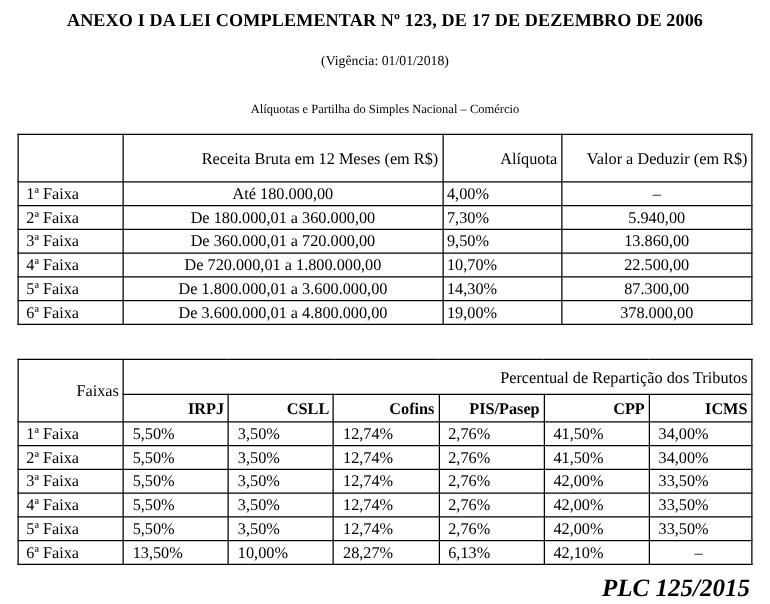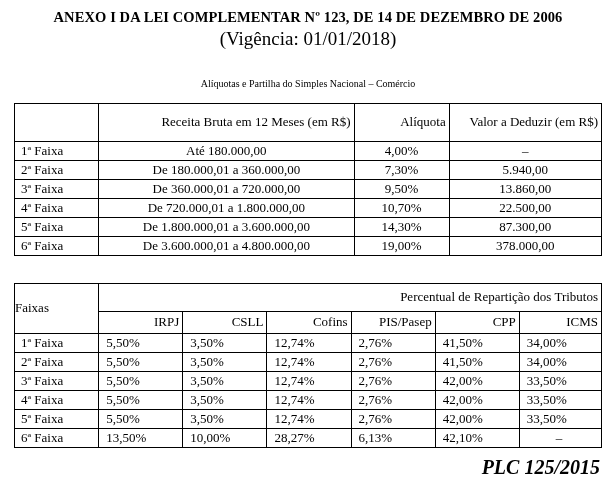--- a/index.html
+++ b/index.html
@@ -24,23 +24,23 @@
   }
   .doc-title {
     text-align: center;
     font-weight: bold;
     font-size: 14.5px;
     letter-spacing: 0.1px;
     line-height: 1.25;
   }
   .doc-subtitle {
     text-align: center;
-    font-size: 19px;
+    font-size: 11px;
     line-height: 1.3;
-    margin-top: 1px;
+    margin-top: 16px;
   }
   .section-title {
     text-align: center;
     font-size: 10px;
     margin-top: 26px;
     margin-bottom: 14px;
   }
   table {
     border-collapse: collapse;
     width: 100%;
@@ -62,21 +62,21 @@
     font-size: 13px;
   }
   .t1 td.faixa {
     text-align: left;
     padding-left: 6px;
   }
   .t1 td.receita {
     text-align: center;
   }
   .t1 td.aliq {
-    text-align: center;
+    text-align: left;
   }
   .t1 td.deduzir {
     text-align: center;
   }
   .t2 {
     margin-top: 27px;
   }
   .t2 td {
     text-align: right;
     vertical-align: middle;
@@ -87,45 +87,46 @@
   }
   .t2 td.tribval {
     text-align: left;
     padding-left: 7px;
   }
   .t2 .hdr-top td {
     height: 28px;
   }
   .t2 .hdr-sub td {
     height: 22px;
+    font-weight: bold;
   }
   .t2 .faixas-head {
     vertical-align: middle;
-    text-align: left;
+    text-align: right;
     padding-left: 0 !important;
   }
   .footer {
     text-align: right;
     font-weight: bold;
     font-style: italic;
     font-size: 20px;
     margin-top: 8px;
     padding-right: 2px;
   }
   .dash {
     text-align: center !important;
     padding-left: 0 !important;
   }
 </style>
 </head>
 <body>
 
 <div class="page">
 
-  <div class="doc-title">ANEXO I DA LEI COMPLEMENTAR Nº 123, DE 14 DE DEZEMBRO DE 2006</div>
+  <div class="doc-title">ANEXO I DA LEI COMPLEMENTAR Nº 123, DE 17 DE DEZEMBRO DE 2006</div>
   <div class="doc-subtitle">(Vigência: 01/01/2018)</div>
 
   <div class="section-title">Alíquotas e Partilha do Simples Nacional – Comércio</div>
 
   <table class="t1">
     <colgroup>
       <col style="width:84px">
       <col style="width:255px">
       <col style="width:95px">
       <col style="width:152px">

